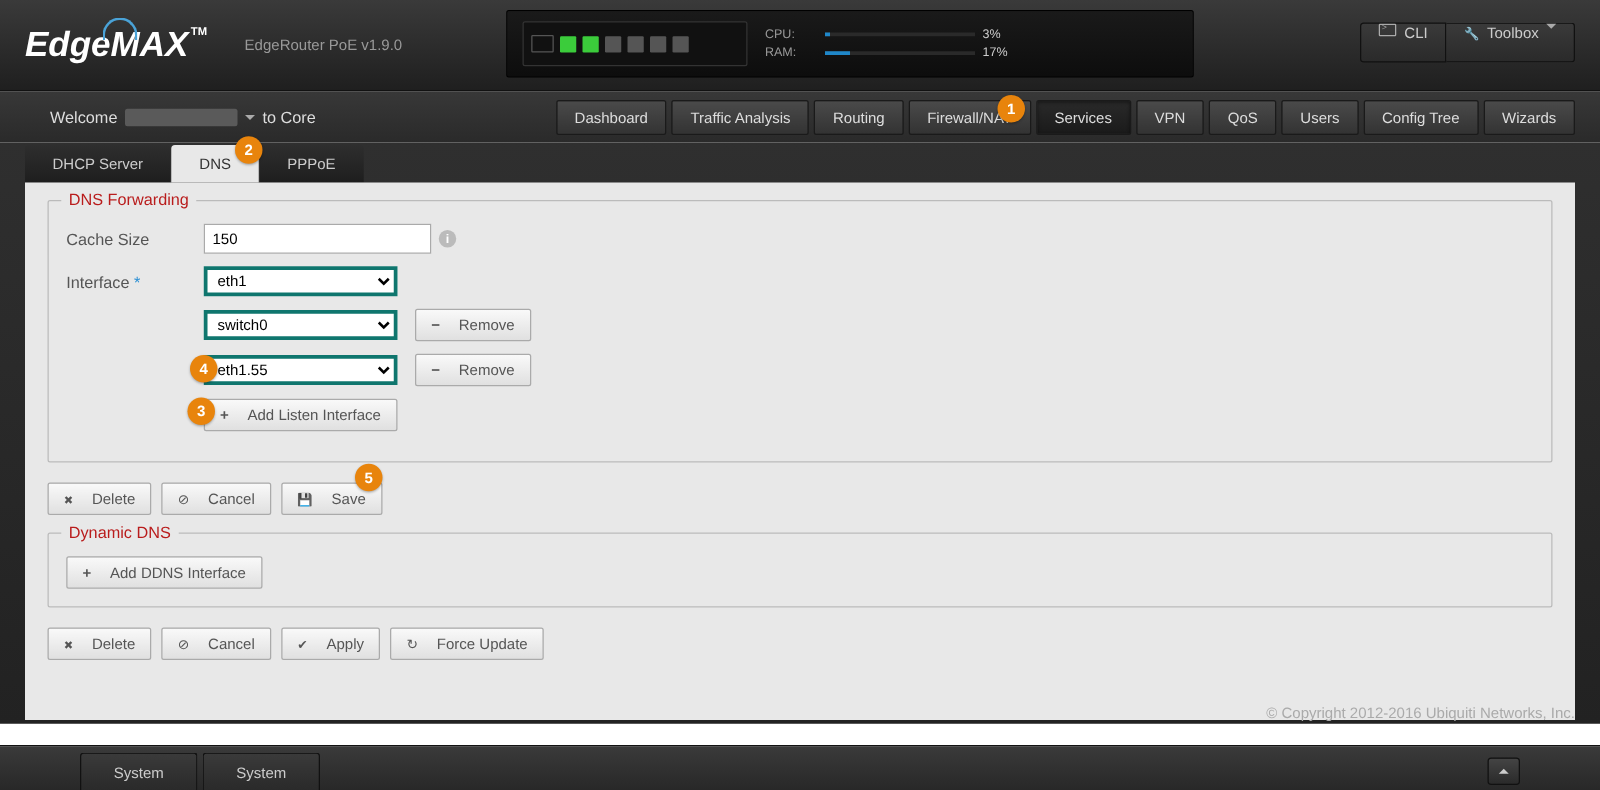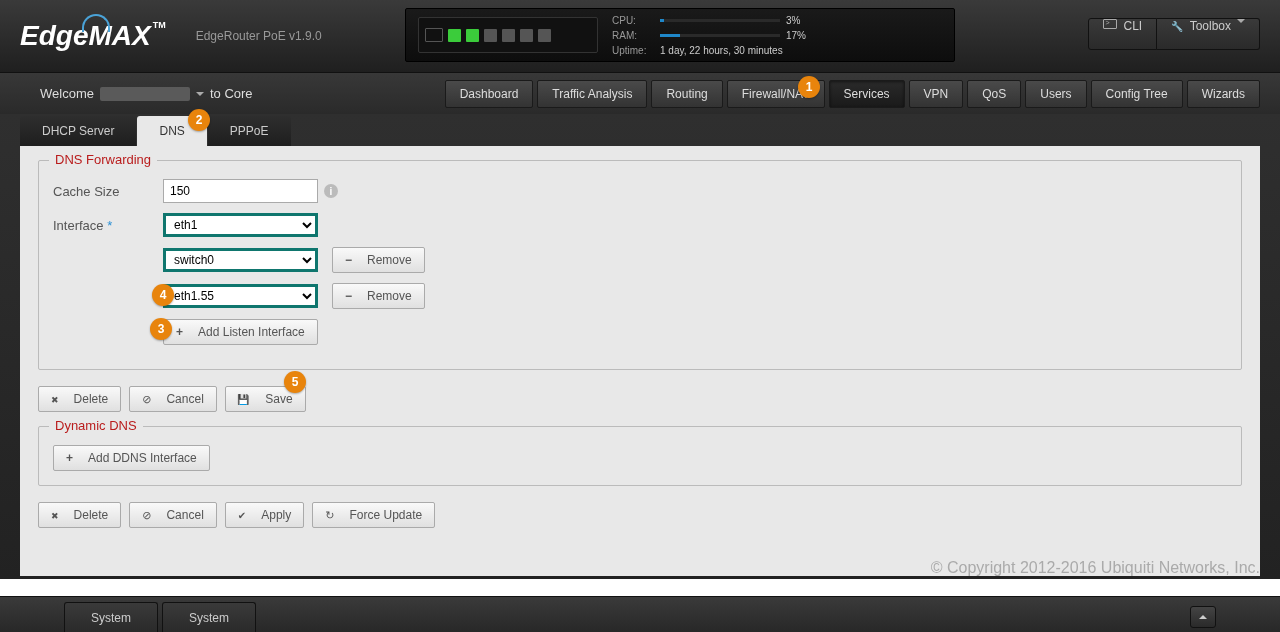--- a/index.html
+++ b/index.html
@@ -41,34 +41,34 @@
 .subtab.active{background:#e8e8e8;color:#333}
 .panel{background:#e8e8e8;height:430px;padding:14px 18px;overflow-y:auto;position:relative}
 .panel::-webkit-scrollbar{width:10px}
 .panel::-webkit-scrollbar-track{background:#ccc}
 .panel::-webkit-scrollbar-thumb{background:#888;border-radius:5px}
 .fieldset{border:1px solid #bbb;border-radius:2px;padding:18px 14px 14px;margin-bottom:16px;position:relative;background:#e8e8e8}
 .legend{position:absolute;top:-9px;left:10px;background:#e8e8e8;padding:0 6px;font-size:13px;font-weight:400;color:#b91c1c}
 .form-row{display:flex;align-items:center;margin-bottom:10px}
 .form-label{width:110px;font-size:13px;color:#555}
 .req{color:#2a8fd4}
-.text-input{width:155px;height:24px;border:1px solid #aaa;padding:0 6px;font-size:12px;background:#fff}
+.text-input{width:182px;height:24px;border:1px solid #aaa;padding:0 6px;font-size:12px;background:#fff}
 .select-input{width:155px;height:24px;border:3px solid #0f766e;padding:0 4px;font-size:12px;background:#fff}
 .info-icon{width:14px;height:14px;border-radius:50%;background:#bbb;color:#fff;font-size:10px;display:inline-flex;align-items:center;justify-content:center;margin-left:6px;font-weight:700}
 .btn{height:26px;padding:0 12px;background:linear-gradient(#f9f9f9,#e0e0e0);border:1px solid #aaa;border-radius:2px;font-size:12px;color:#555;cursor:pointer;display:inline-flex;align-items:center;gap:15px}
 .btn-row{display:flex;gap:8px;margin-bottom:14px}
 .icon-x::before{content:"✖";font-size:9px}
 .icon-ban::before{content:"⊘";font-size:11px}
 .icon-save::before{content:"💾";font-size:10px}
 .icon-plus::before{content:"+";font-weight:700}
 .icon-minus::before{content:"−";font-weight:700}
 .icon-check::before{content:"✔";font-size:10px}
 .icon-refresh::before{content:"↻";font-size:11px}
 .annotation{position:absolute;width:22px;height:22px;background:#e8840c;border-radius:50%;color:#fff;font-size:12px;font-weight:700;display:flex;align-items:center;justify-content:center;z-index:100;box-shadow:0 1px 2px rgba(0,0,0,.3)}
-.footer{position:absolute;right:20px;color:#aaa;font-size:16px;bottom:55px}
+.footer{position:absolute;right:20px;color:#aaa;font-size:12px;bottom:55px}
 .bottombar{position:absolute;bottom:0;left:0;right:0;height:36px;background:linear-gradient(#3a3a3a,#282828);border-top:1px solid #111;display:flex;align-items:flex-end;padding:0 64px}
 .bottom-tab{height:30px;padding:0 26px;background:linear-gradient(#3a3a3a,#2a2a2a);border:1px solid #111;border-bottom:none;border-radius:3px 3px 0 0;color:#ccc;font-size:12px;display:flex;align-items:center;cursor:pointer;margin-right:4px}
 .collapse-btn{position:absolute;right:64px;bottom:4px;width:26px;height:22px;background:linear-gradient(#444,#2a2a2a);border:1px solid #111;border-radius:3px;display:flex;align-items:center;justify-content:center;cursor:pointer}
 .caret-up{width:0;height:0;border-left:4px solid transparent;border-right:4px solid transparent;border-bottom:4px solid #ccc}
 </style>
 </head>
 <body>
 
 <div class="topbar">
   <div class="logo">
@@ -93,24 +93,20 @@
             <div class="bar-fill" style="width:3%"></div>
           </div>
         <span class="stats-value">3%</span>
       </div>
       <div class="stats-row">
         <span class="stats-label">RAM:</span>
         <div class="bar">
             <div class="bar-fill" style="width:17%"></div>
           </div>
         <span class="stats-value">17%</span>
-      </div>
-      <div class="stats-row">
-        <span class="stats-label">Uptime:</span>
-        <span class="stats-value">1 day, 22 hours, 30 minutes</span>
       </div>
     </div>
   </div>
   <div class="top-actions">
     <button class="top-btn">
       <span class="cli-icon"></span>
       <span>CLI</span>
     </button>
     <button class="top-btn">
       <span class="wrench-icon"></span>

